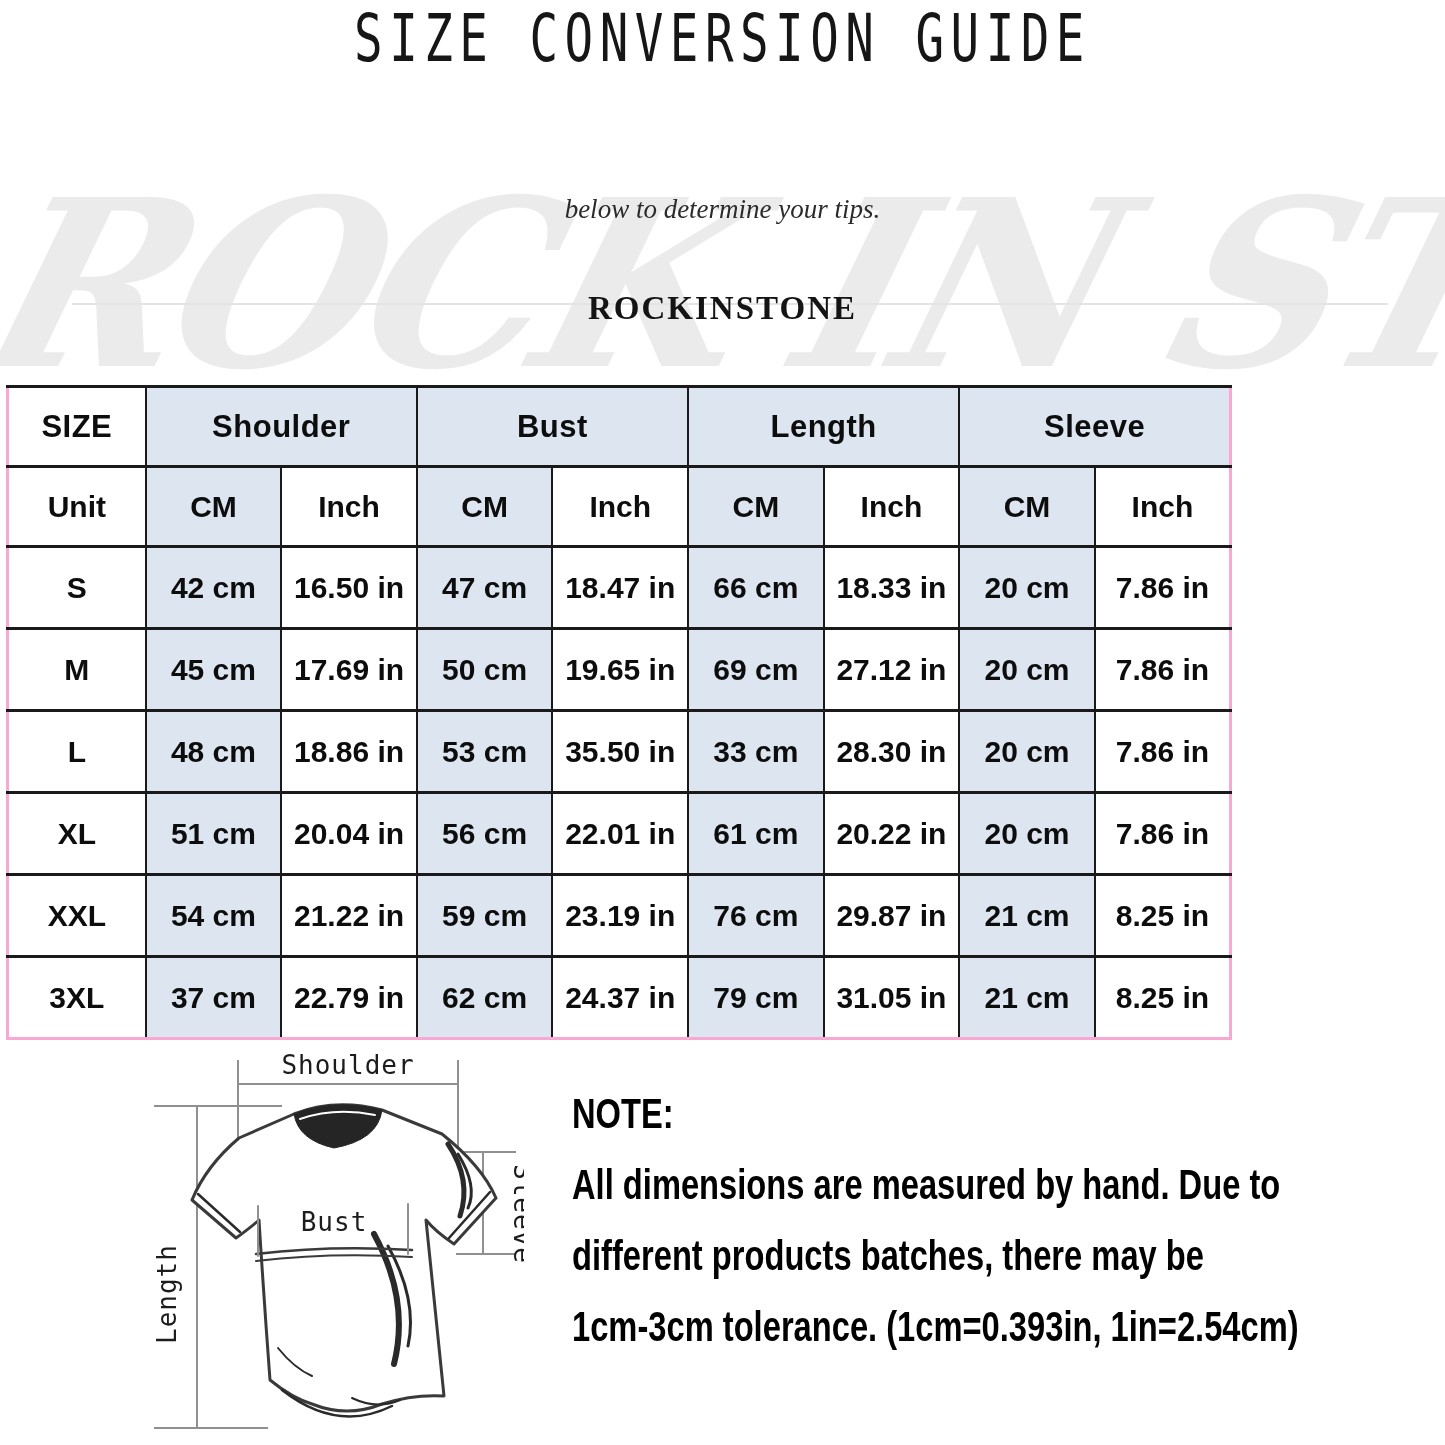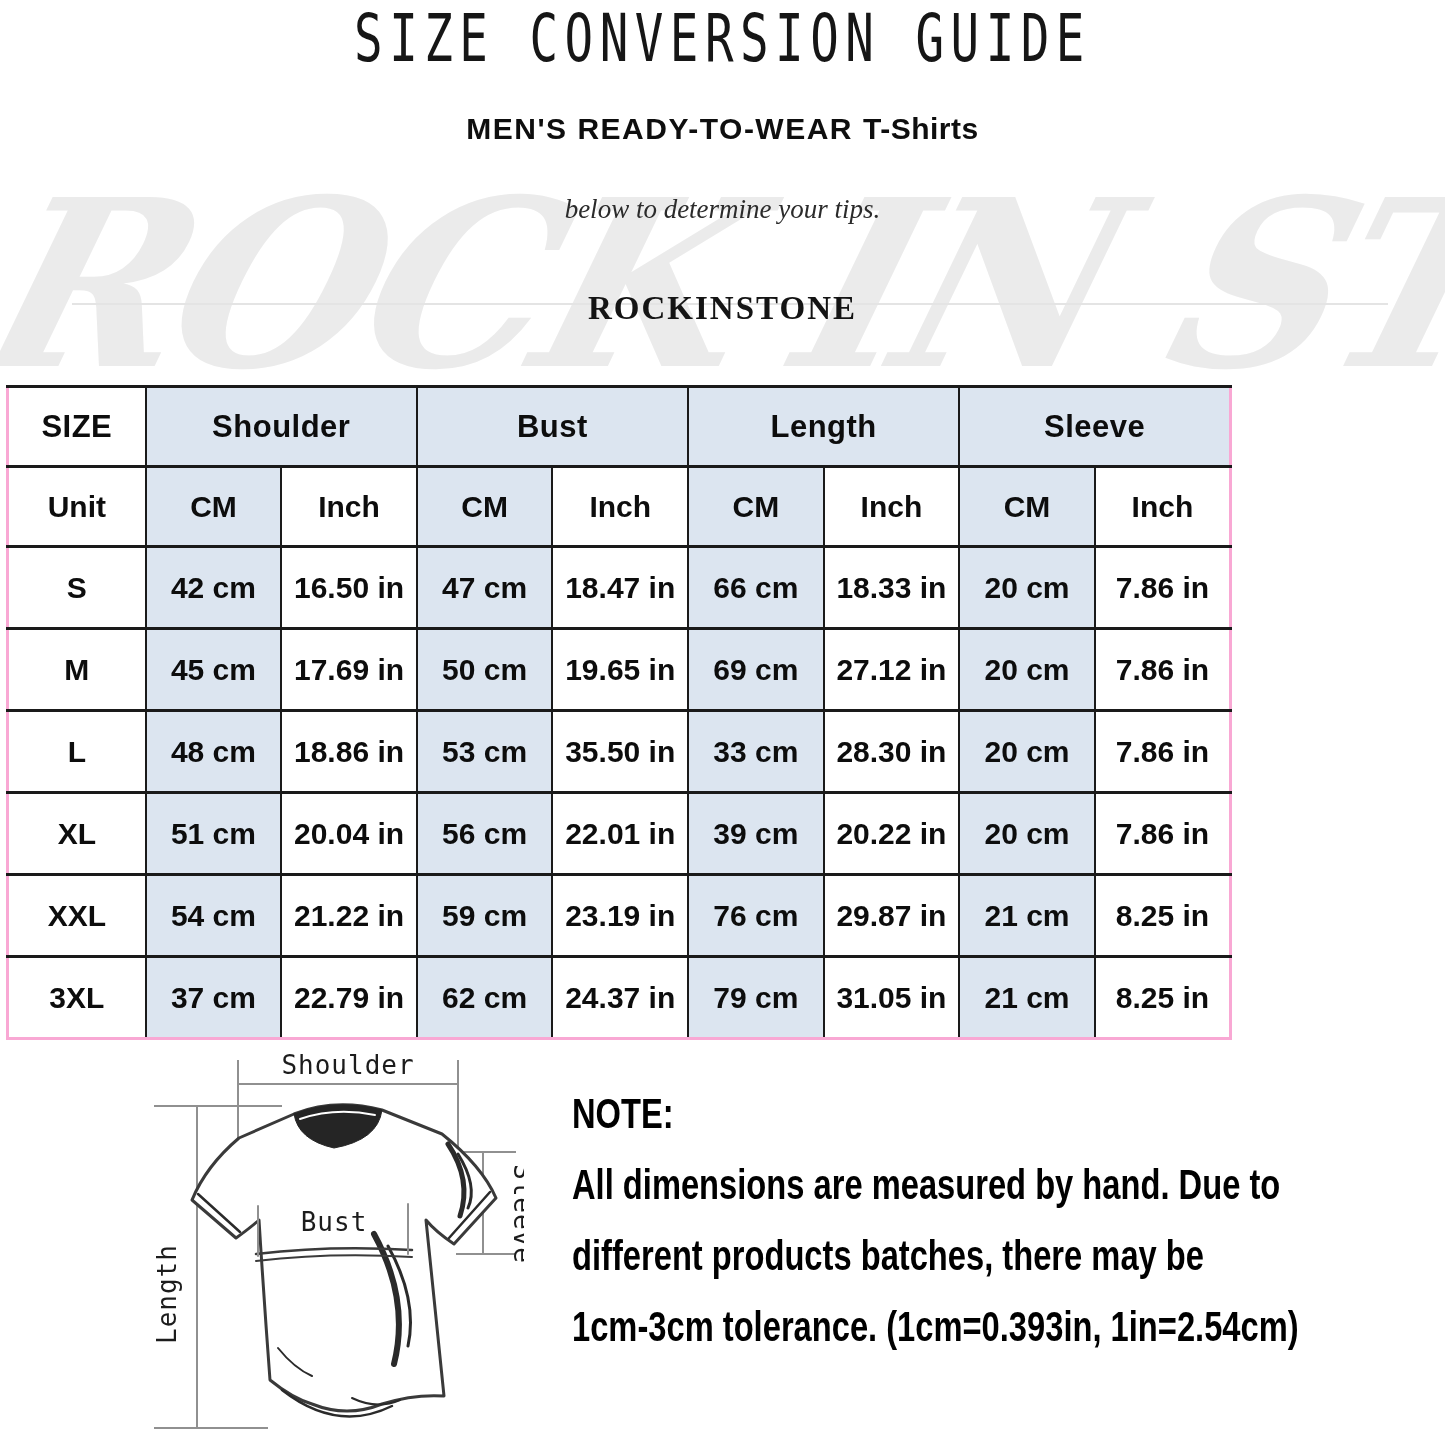--- a/index.html
+++ b/index.html
@@ -106,23 +106,20 @@
 </head>
 <body>
 
 <div class="page">
 
   <div class="watermark">ROCK IN STONE</div>
   <div class="divider-line"></div>
 
   <h1 class="title">SIZE CONVERSION GUIDE</h1>
 
-  <div class="subtitle">
-    <span>MEN'S READY-TO-WEAR</span><span class="sec">T-Shirts</span>
-  </div>
 
   <div class="desc">
     <div>below to determine your tips.</div>
   </div>
 
   <div class="brand">ROCKINSTONE</div>
 
   <table class="size-table">
     <colgroup>
       <col style="width:11.3%">
@@ -188,21 +185,21 @@
           <td>28.30 in</td>
           <td class="blue">20 cm</td>
           <td>7.86 in</td>
         </tr>
         <tr>
           <td>XL</td>
           <td class="blue">51 cm</td>
           <td>20.04 in</td>
           <td class="blue">56 cm</td>
           <td>22.01 in</td>
-          <td class="blue">39 cm</td>
+          <td class="blue">61 cm</td>
           <td>20.22 in</td>
           <td class="blue">20 cm</td>
           <td>7.86 in</td>
         </tr>
         <tr>
           <td>XXL</td>
           <td class="blue">54 cm</td>
           <td>21.22 in</td>
           <td class="blue">59 cm</td>
           <td>23.19 in</td>

